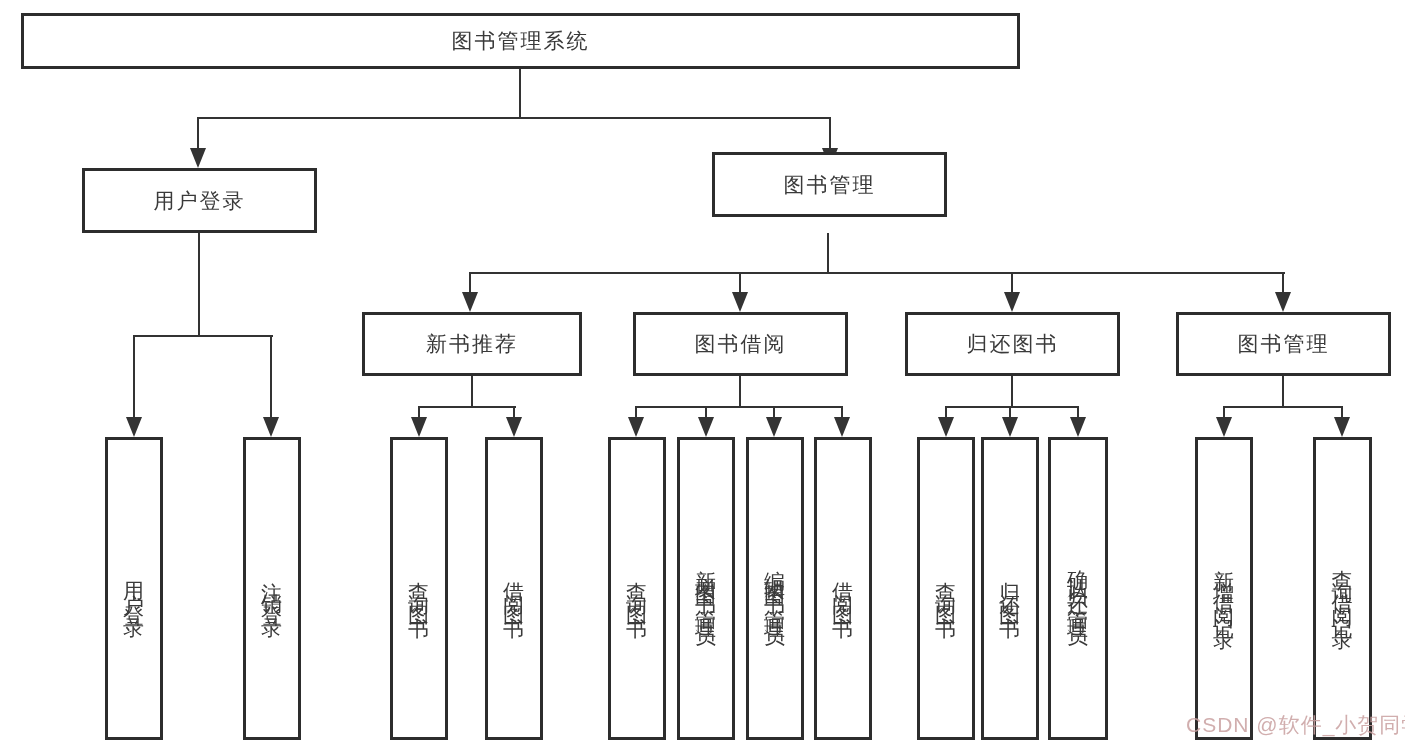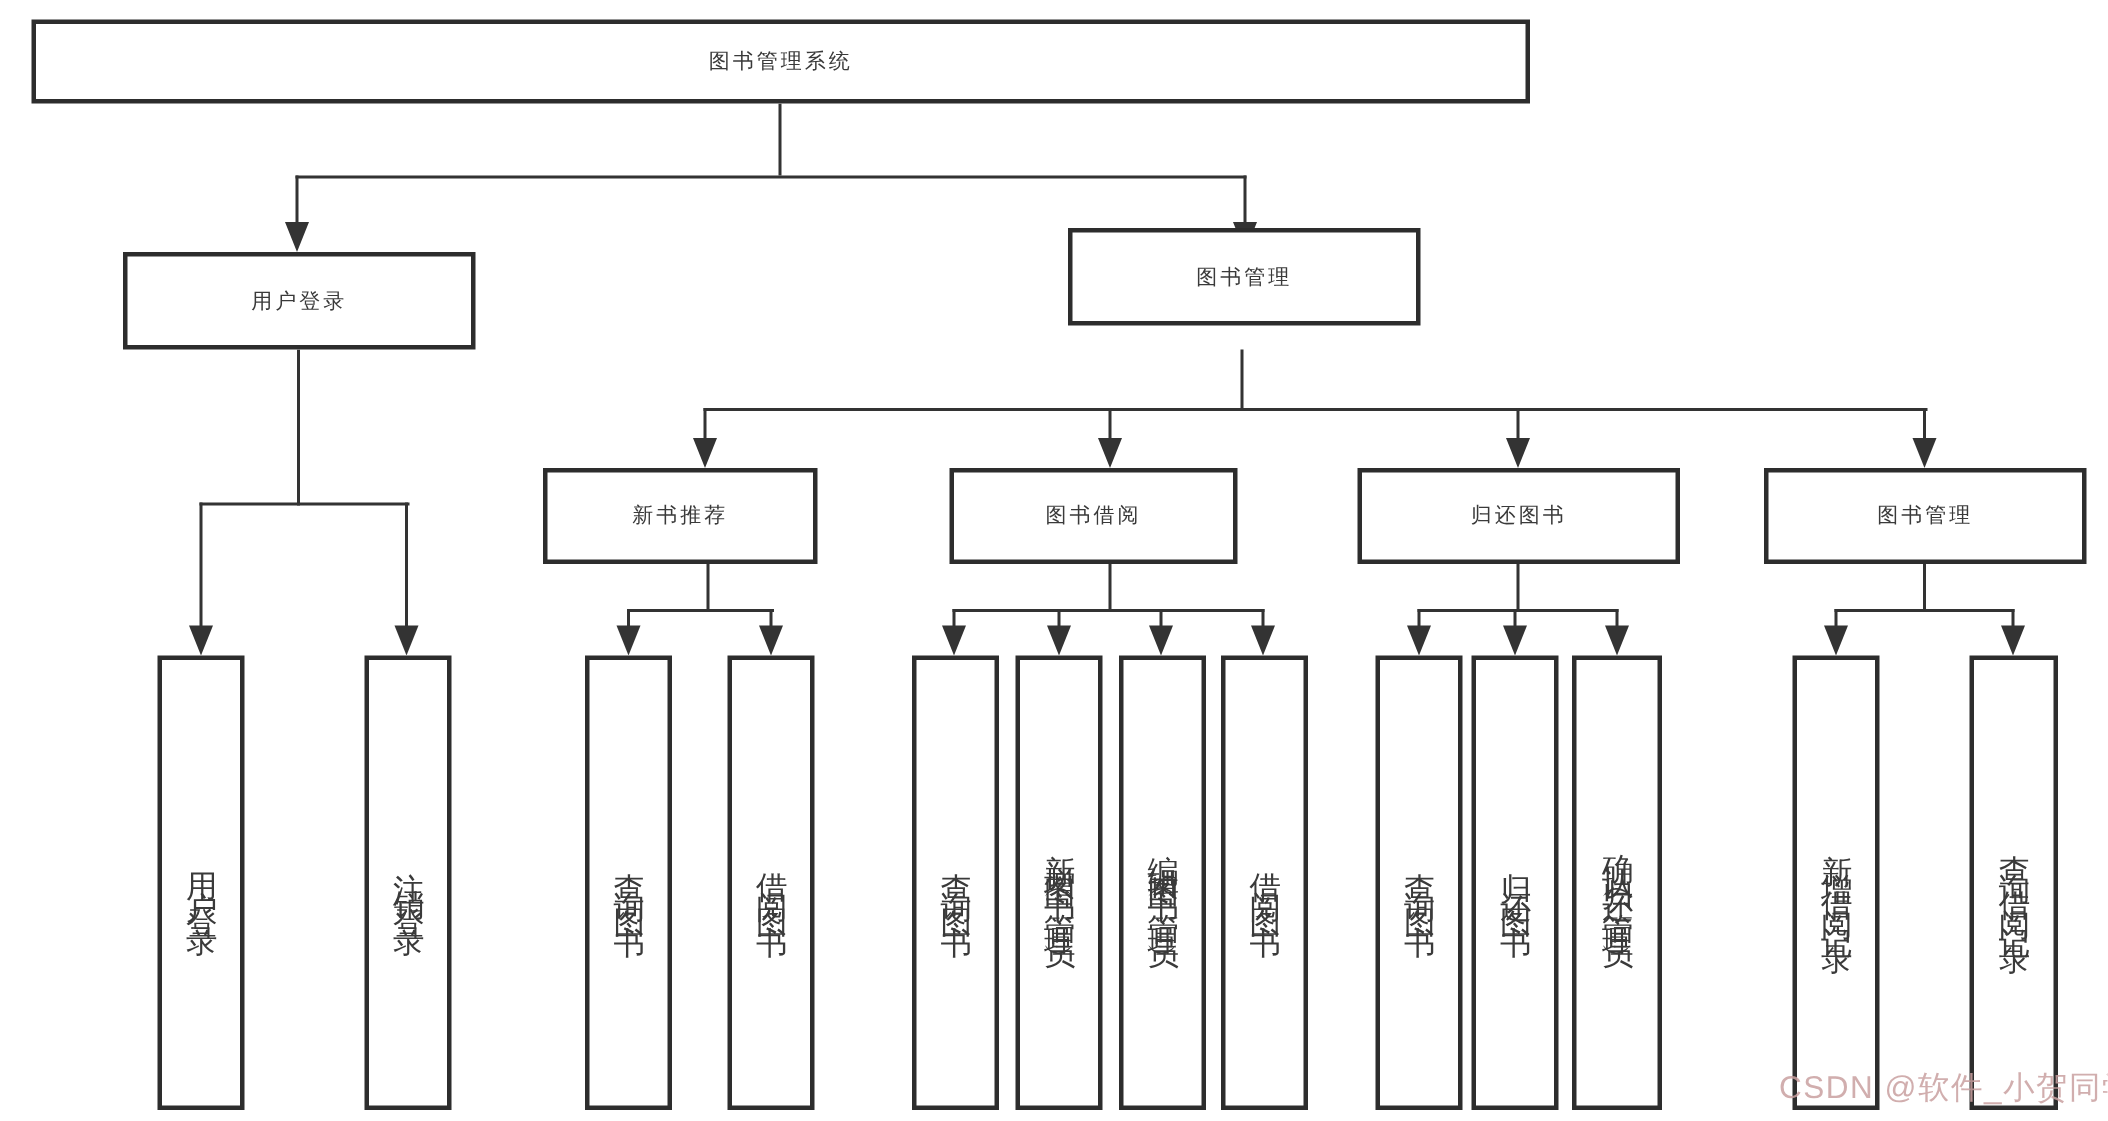--- a/index.html
+++ b/index.html
@@ -9,21 +9,21 @@
     font-family:"Liberation Sans","DejaVu Sans",sans-serif;
   }
   .node{
     position:absolute;box-sizing:border-box;
     border:3px solid var(--color-border,#2d2d2d);
     background:#ffffff;
     display:flex;align-items:center;justify-content:center;
     color:var(--color-text,#3a3a3a);
     z-index:2;
   }
-  .node.h span{font-size:14px;letter-spacing:2px;white-space:nowrap;}
+  .node.h span{font-size:21px;letter-spacing:2px;white-space:nowrap;}
   .node.v span{
     writing-mode:vertical-rl;
     font-size:21px;line-height:1;letter-spacing:12px;
   }
   .node.v.fill span{letter-spacing:8px;}
   .vl{position:absolute;width:2px;background:var(--color-line,#333333);z-index:1;}
   .hl{position:absolute;height:2px;background:var(--color-line,#333333);z-index:1;}
   .arw{
     position:absolute;width:0;height:0;z-index:1;
     border-left:8px solid transparent;border-right:8px solid transparent;
@@ -43,25 +43,25 @@
 </div>
 
 <div class="node h" style="left:82px;top:168px;width:235px;height:65px">
   <span>用户登录</span>
 </div>
 
 <div class="node h" style="left:712px;top:152px;width:235px;height:65px">
   <span>图书管理</span>
 </div>
 
-<div class="node h" style="left:362px;top:312px;width:183px;height:64px">
+<div class="node h" style="left:362px;top:312px;width:220px;height:64px">
   <span>新书推荐</span>
 </div>
 
-<div class="node h" style="left:633px;top:312px;width:192px;height:64px">
+<div class="node h" style="left:633px;top:312px;width:215px;height:64px">
   <span>图书借阅</span>
 </div>
 
 <div class="node h" style="left:905px;top:312px;width:215px;height:64px">
   <span>归还图书</span>
 </div>
 
 <div class="node h" style="left:1176px;top:312px;width:215px;height:64px">
   <span>图书管理</span>
 </div>

